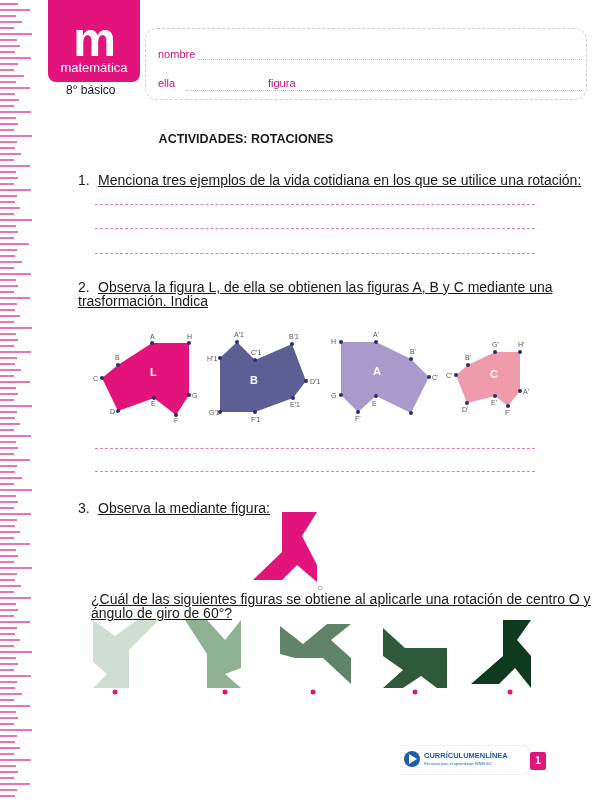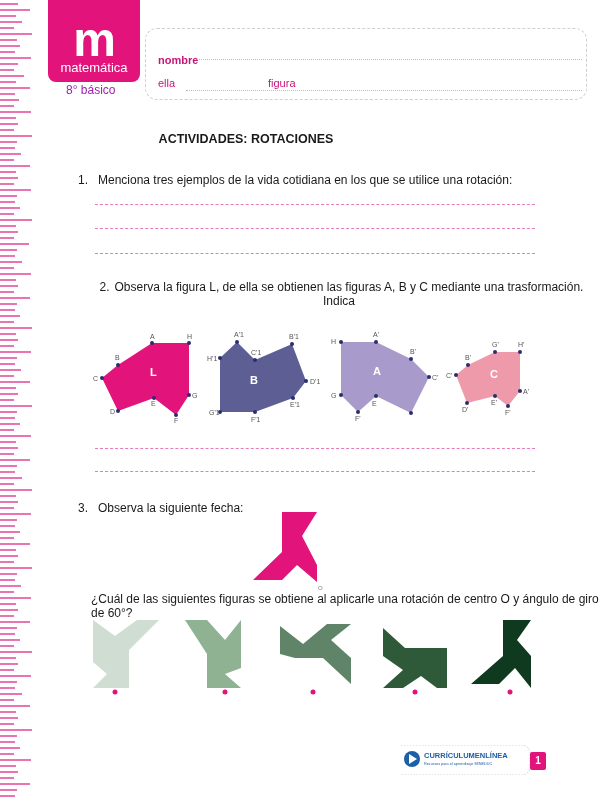--- a/index.html
+++ b/index.html
@@ -3,27 +3,27 @@
 <meta charset="utf-8">
 <style>
   html, body { margin:0; padding:0; }
   body { width:600px; height:800px; position:relative; background:#ffffff; overflow:hidden;
          font-family:"Liberation Sans", sans-serif; color:#1a1a1a; }
   .edge { position:absolute; left:0; top:0; width:40px; height:800px; }
   .logo { position:absolute; left:48px; top:0; width:92px; height:82px; background:#e2137b;
           border-radius:0 0 8px 8px; color:#fff; text-align:center; }
   .logo .m { font-size:48px; font-weight:bold; line-height:52px; margin-top:14px; display:block; letter-spacing:-1px; }
   .logo .sub { font-size:13px; display:block; margin-top:-6px; }
-  .grade { position:absolute; left:66px; top:83px; font-size:12px; color:#a21caf; }
+  .grade { position:absolute; left:66px; top:83px; font-size:12px; color:#0f172a; }
   .hdrbox { position:absolute; left:145px; top:28px; width:440px; height:70px;
             border:1px dashed #cfcfcf; border-radius:12px; }
   .field { position:absolute; font-size:11px; color:#c8157a; }
   .fline { position:absolute; border-bottom:1px dotted #bdbdbd; height:0; }
   .title { position:absolute; left:0; width:492px; top:132px; text-align:center; font-weight:bold; font-size:12.5px; }
-  .q { position:absolute; font-size:12px; line-height:14px; }
+  .q { position:absolute; font-size:14px; line-height:14px;text-decoration:underline; }
   .dash { position:absolute; left:95px; width:440px; border-top:1px dashed #e57dbb; }
   .qnum { display:inline-block; width:20px; }
   .indent { padding-left:20px; }
   svg text { font-family:"Liberation Sans", sans-serif; }
   .footer { position:absolute; left:400px; top:745px; }
   .pagebox { position:absolute; left:530px; top:752px; width:16px; height:18px; background:#e2137b; color:#fff;
              font-size:10px; font-weight:bold; text-align:center; line-height:18px; border-radius:2px; }
 </style>
 </head>
 <body>
@@ -166,36 +166,36 @@
   </g>
 </svg>
 
 <div class="logo">
   <span class="m">m</span>
   <span class="sub">matemática</span>
 </div>
 <div class="grade">8° básico</div>
 
 <div class="hdrbox"></div>
-<div class="field" style="left:158px;top:54px;font-weight:bold;">nombre</div>
+<div class="field" style="left:158px;top:48px;">nombre</div>
 <div class="fline" style="left:197px;top:59px;width:385px;"></div>
 <div class="field" style="left:158px;top:77px;">ella</div>
 <div class="field" style="left:268px;top:77px;">figura</div>
 <div class="fline" style="left:186px;top:90px;width:396px;"></div>
 
 <div class="title">ACTIVIDADES: ROTACIONES</div>
 
 <div class="q" style="left:78px;top:173px;">
   <span class="qnum">1.</span><span>Menciona tres ejemplos de la vida cotidiana en los que se utilice una rotación:</span>
 </div>
 <div class="dash" style="top:204px;"></div>
 <div class="dash" style="top:228px;"></div>
 <div class="dash" style="top:253px;"></div>
 
-<div class="q" style="left:78px;top:280px;text-align:center;">
+<div class="q" style="left:78px;top:280px;">
   <div><span class="qnum">2.</span><span>Observa la figura L, de ella se obtienen las figuras A, B y C mediante una trasformación.  Indica</span></div>
 </div>
 
 <svg style="position:absolute;left:85px;top:330px;" width="460" height="95" viewBox="85 330 460 95">
 
   <g>
     <polygon points="102,378 118,365 152,343 189,343 189,395 176,415 154,398 118,411" fill="#e2137b"></polygon>
     <g fill="#2b2d6e">
       <circle cx="102" cy="378" r="2"></circle>
         <circle cx="118" cy="365" r="2"></circle>
@@ -291,21 +291,21 @@
       <text x="462" y="412">D'</text>
     </g>
     <text x="490" y="378" font-size="11" font-weight="bold" fill="#fff">C</text>
   </g>
 </svg>
 
 <div class="dash" style="top:448px;"></div>
 <div class="dash" style="top:471px;"></div>
 
 <div class="q" style="left:78px;top:501px;">
-  <span class="qnum">3.</span><span>Observa la siguiente fecha:</span>
+  <span class="qnum">3.</span><span>Observa la mediante figura:</span>
 </div>
 
 <svg style="position:absolute;left:245px;top:510px;" width="90" height="85" viewBox="0 0 90 85">
   <polygon points="37,2 72,2 57,26 72,55 72,72 52,55 37,70 8,70 37,42" fill="#e2137b"></polygon>
   <text x="73" y="80" font-size="6" fill="#777">O</text>
 </svg>
 
 <div class="q" style="left:91px;top:592px;">¿Cuál de las siguientes figuras se obtiene al aplicarle una rotación de centro O y ángulo de giro de 60°?</div>
 
 <svg style="position:absolute;left:85px;top:618px;" width="460" height="80" viewBox="0 0 460 80">

